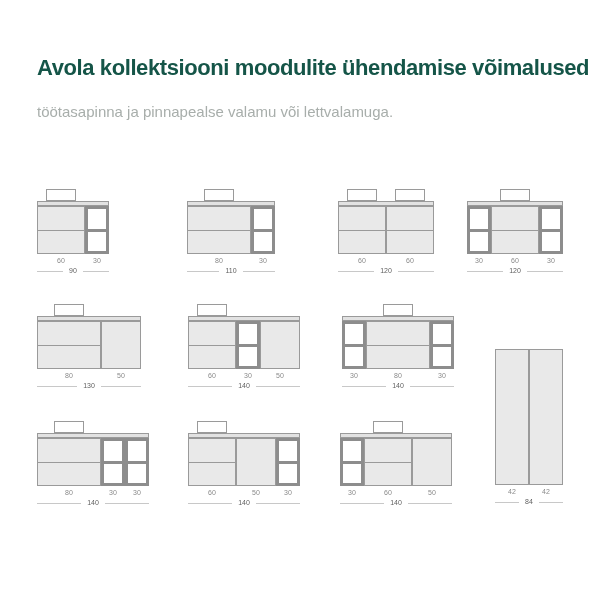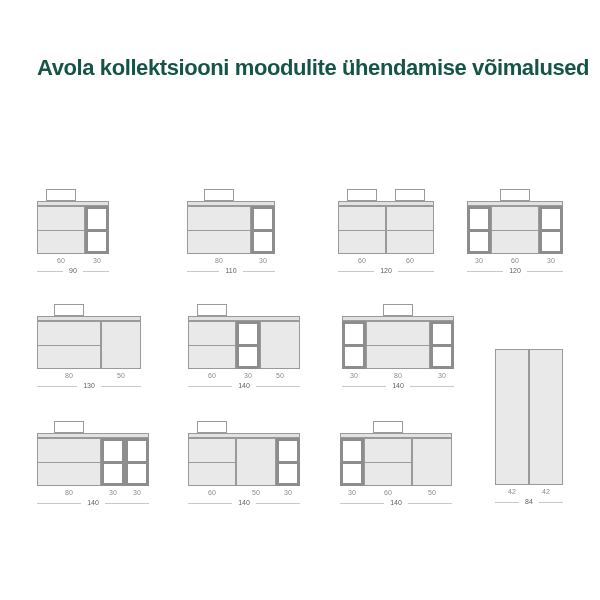--- a/index.html
+++ b/index.html
@@ -81,20 +81,21 @@
     background:var(--fill,#e9e9e9);
     border:1px solid var(--border,#9a9a9a);
   }
 </style>
 </head>
 <body>
 
 <div class="page">
   <h1 class="title">Avola kollektsiooni moodulite ühendamise võimalused</h1>
   <div class="subtitle">
+    <div>töötasapinna ja pinnapealse valamu või lettvalamuga.</div>
   </div>
   <div class="diagram-area">
       <div class="cab" style="left: 37px; top: 189px; width: 72px;">
         <div class="sink" style="width: 30px; left: 9px;"></div>
         <div class="counter"></div>
         <div class="cabbody" style="width: 72px;">
           <div class="mod drawers" style="width: 48px;">
             <div class="split"></div>
           </div>
           <div class="mod shelf" style="width: 24px;">

